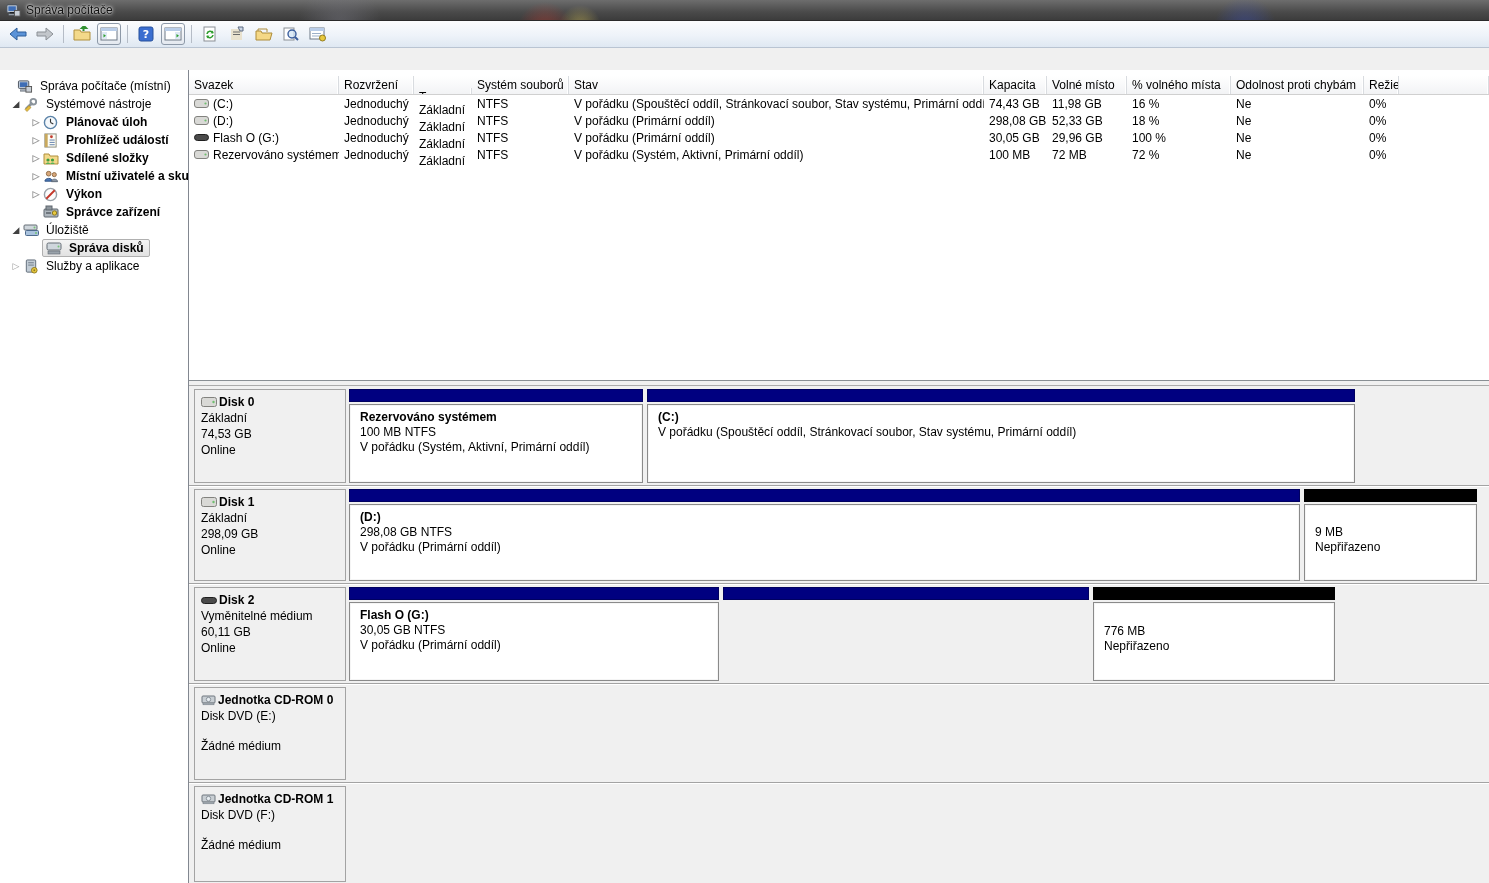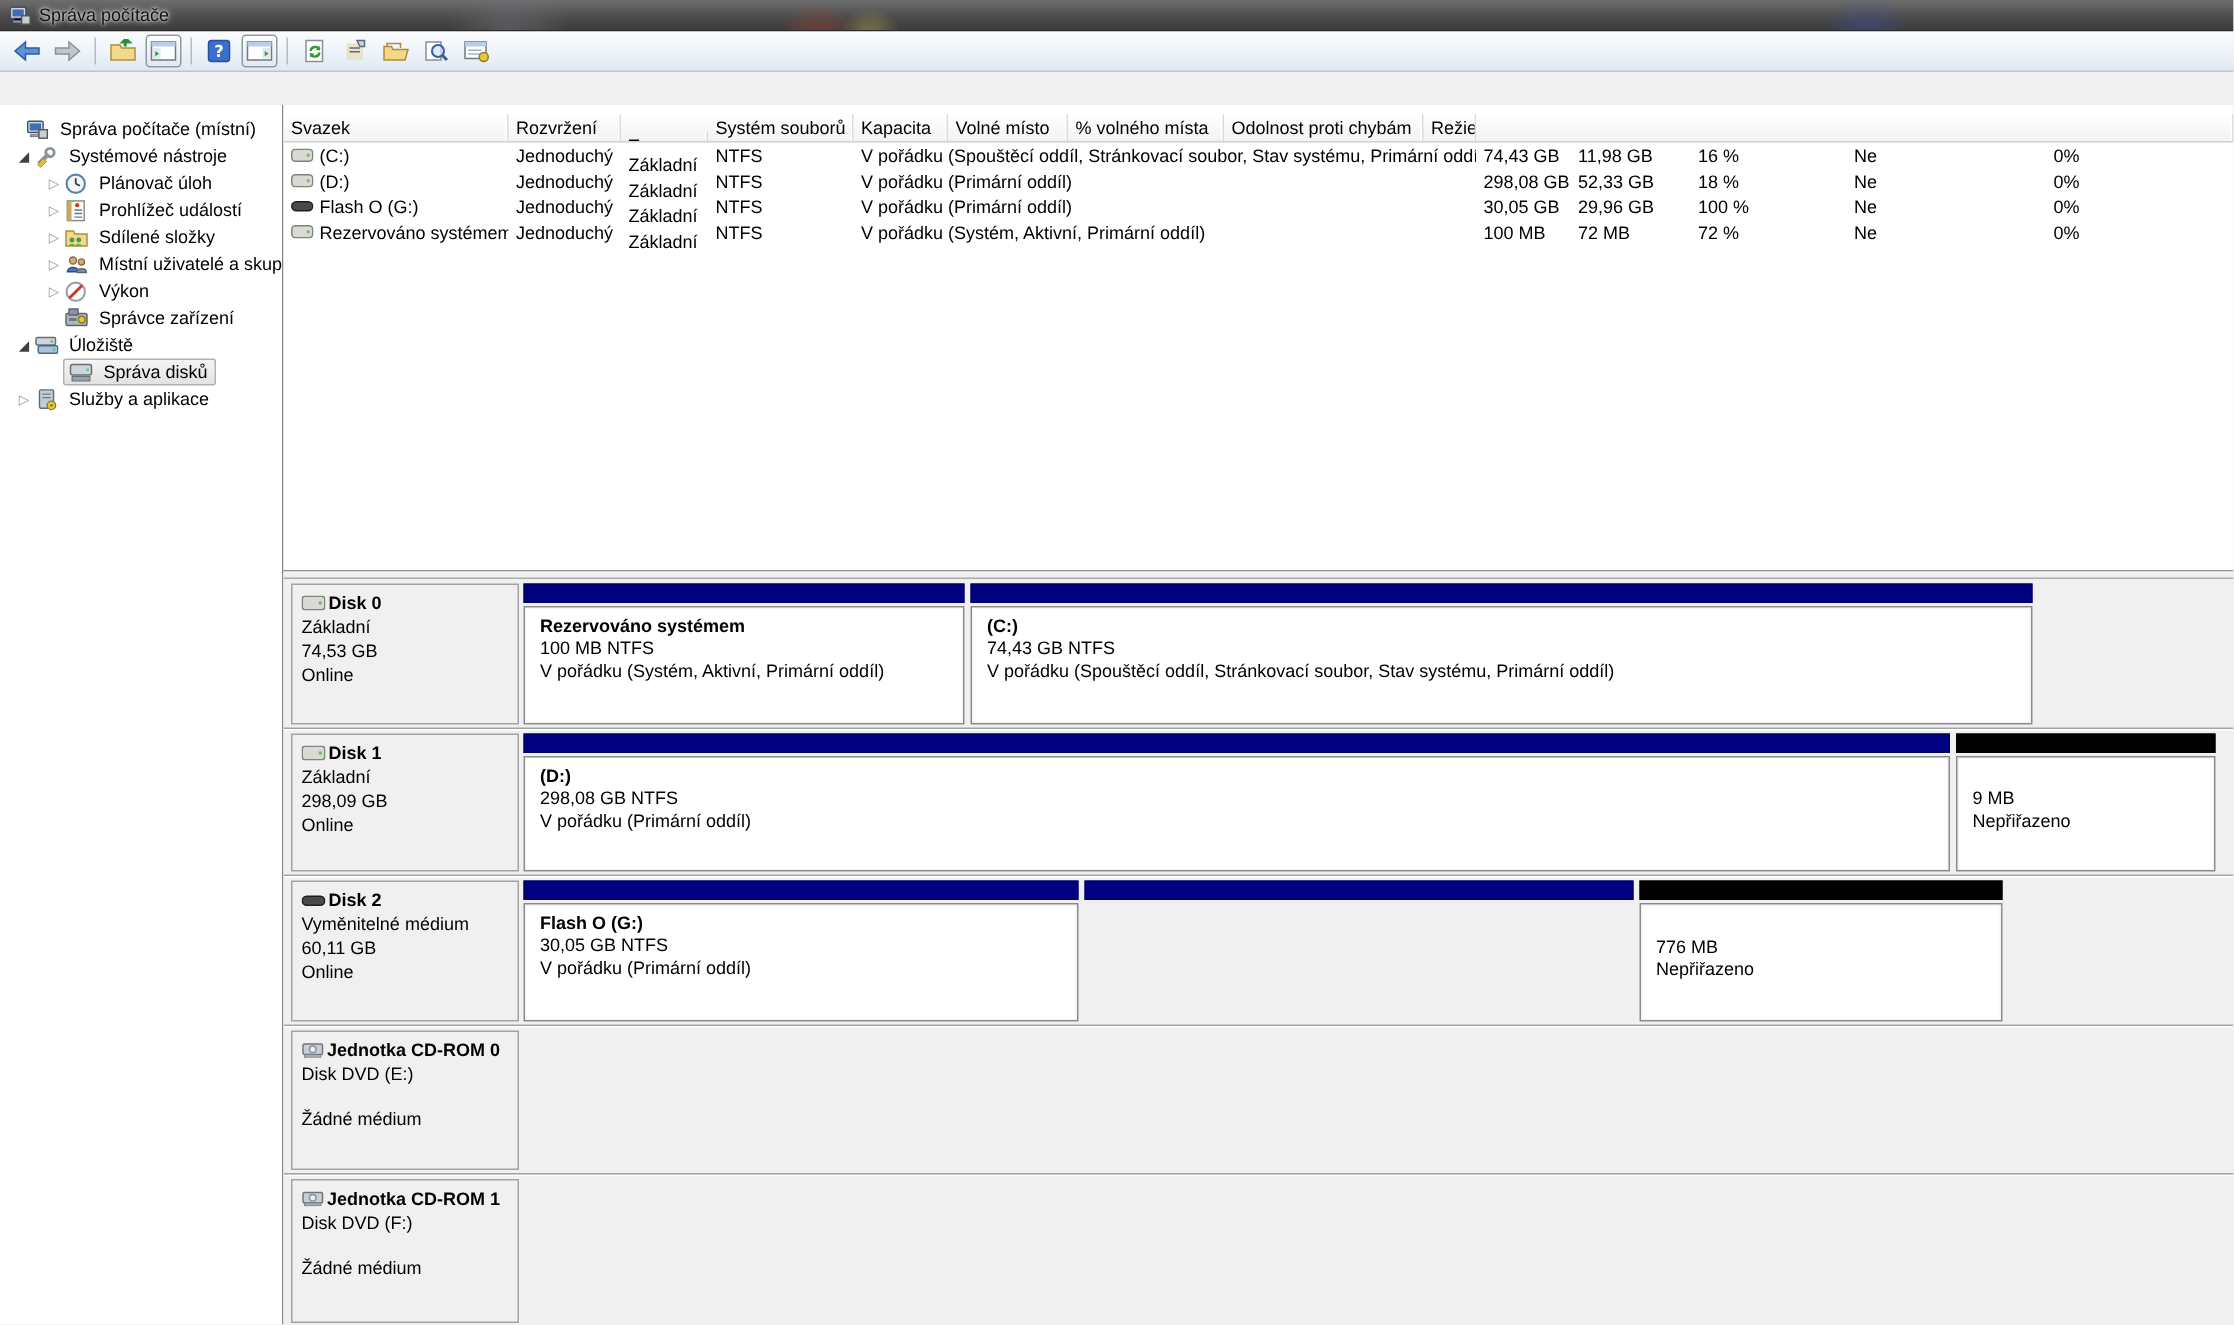--- a/index.html
+++ b/index.html
@@ -34,21 +34,21 @@
   .main { position:absolute; top:70px; left:0; right:0; bottom:0; display:flex; }
   .sidebar { width:189px; background:#fff; border-right:1px solid #828790; overflow:hidden; padding-top:7px; }
   .content { flex:1; display:flex; flex-direction:column; min-width:0; }
 
   
   .tree-item { height:18px; display:flex; align-items:center; white-space:nowrap; cursor:default; }
   .tree-item .exp { width:12px; text-align:center; font-size:9px; flex:none; }
   .exp.collapsed::before { content:"\25B7"; color:#9a9a9a; }
   .exp.expanded::before  { content:"\25E2"; color:#404040; }
   .exp.none::before { content:""; }
-  .lvl0 { padding-left:4px; } .lvl1 { padding-left:10px;text-align:right; } .lvl2 { padding-left:30px; }
+  .lvl0 { padding-left:4px; } .lvl1 { padding-left:10px;text-align:right; } .lvl2 { padding-left:30px;font-weight:bold; }
   .tree-icon { width:17px; height:16px; flex:none; margin-right:4px; display:inline-flex; align-items:center; justify-content:center; }
   .tree-label { padding:1px 3px; }
   .tree-item.selected .sel-wrap { border:1px solid #b0b0b0; border-radius:2px; background:linear-gradient(#f4f4f4,#e2e2e2); }
   .sel-wrap { display:flex; align-items:center; padding:0 2px; }
 
   
   .volume-panel { height:311px; background:#fff; border-bottom:1px solid #898f94; padding-top:6px; overflow:hidden; }
   .vt-header { display:flex; height:19px; border-bottom:1px solid #d0d0d0; background:linear-gradient(#ffffff,#f2f3f5); font-size:12px; }
   .vt-hcell { padding:2px 5px; border-right:1px solid #d9dce0; box-shadow:inset -1px 0 0 #fff; white-space:nowrap; overflow:hidden; }
   .vt-row { display:flex; height:17px; align-items:center; }
@@ -331,20 +331,21 @@
     </div>
 
     <div class="content">
 
       <div class="volume-panel">
         <div class="vt-header">
           <span class="vt-hcell c0">Svazek</span>
           <span class="vt-hcell c1">Rozvržení</span>
           <span class="vt-hcell c2">Typ</span>
           <span class="vt-hcell c3">Systém souborů</span>
+          <span class="vt-hcell c4">Stav</span>
           <span class="vt-hcell c5">Kapacita</span>
           <span class="vt-hcell c6">Volné místo</span>
           <span class="vt-hcell c7">% volného místa</span>
           <span class="vt-hcell c8">Odolnost proti chybám</span>
           <span class="vt-hcell c9">Režie</span>
           <span class="vt-hcell cfill"></span>
         </div>
 
         <div class="vt-row">
           <span class="vt-cell c0">
@@ -455,21 +456,20 @@
               <div class="pt-body">
                 <div class="pt-label">Rezervováno systémem</div>
                 <div>100 MB NTFS</div>
                 <div>V pořádku (Systém, Aktivní, Primární oddíl)</div>
               </div>
             </div>
             <div class="pt" style="width:708px">
               <div class="pt-bar navy"></div>
               <div class="pt-body">
                 <div class="pt-label">(C:)</div>
-                <div>74,43 GB NTFS</div>
                 <div>V pořádku (Spouštěcí oddíl, Stránkovací soubor, Stav systému, Primární oddíl)</div>
               </div>
             </div>
           </div>
         </div>
 
         <div class="disk-row r1">
           <div class="disk-label">
             <div class="dl-title">
                 <span>

